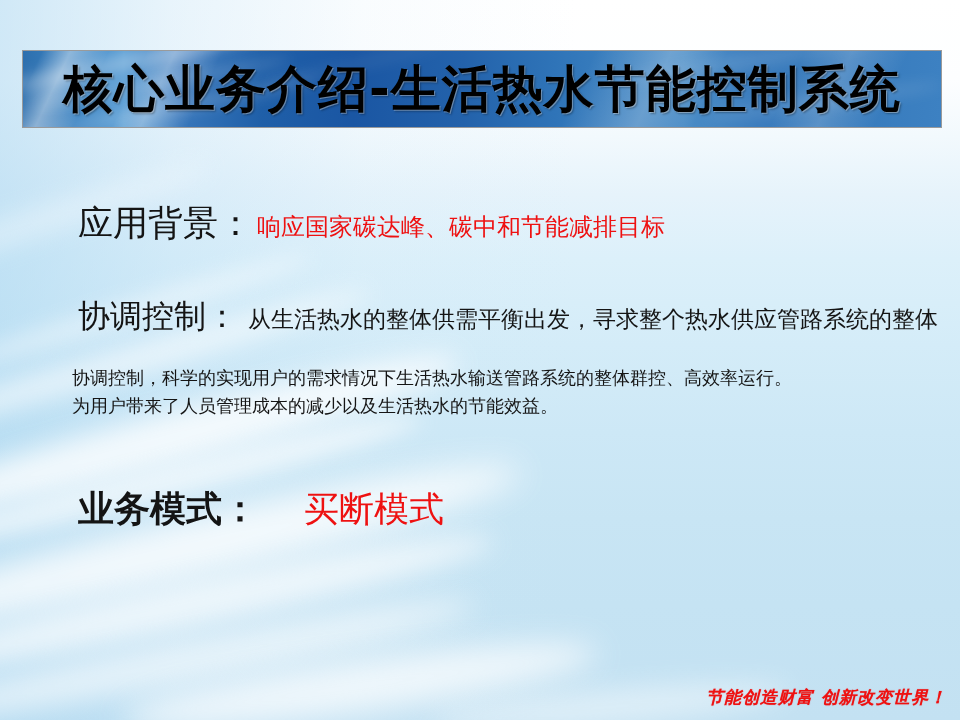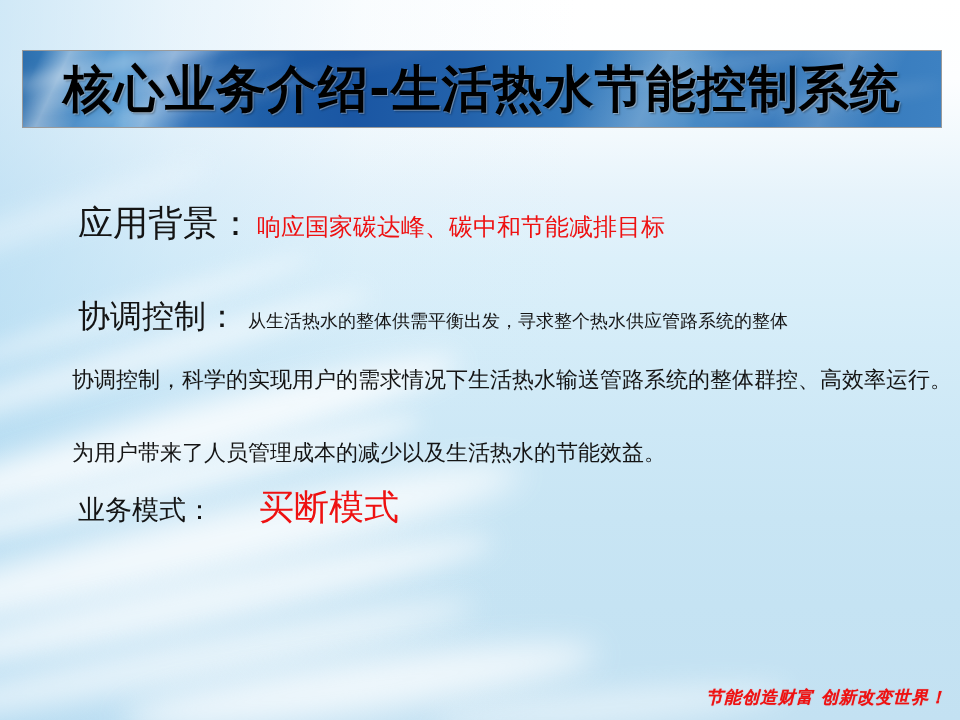--- a/index.html
+++ b/index.html
@@ -165,40 +165,40 @@
     line-height: 1;
     color: #ee1111;
     margin-left: 4px;
   }
 
   
   #row-function { left: 78px; top: 300px; }
   #row-function .label-kai { font-size: 32px; line-height: 1; }
   #row-function .body-first {
     font-family: "DejaVu Serif", "Liberation Serif", serif;
-    font-size: 18px;
+    font-size: 23px;
     line-height: 1;
     color: #151515;
     margin-left: 10px;
   }
 
   .body-line {
     position: absolute;
     font-family: "DejaVu Serif", "Liberation Serif", serif;
-    font-size: 22px;
+    font-size: 18px;
     line-height: 1;
     color: #151515;
     white-space: nowrap;
   }
   #body-line-2 { left: 72px; top: 369px; }
-  #body-line-3 { left: 72px; top: 442px; }
+  #body-line-3 { left: 72px; top: 397px; }
 
   
   #row-model { left: 78px; top: 490px; }
-  #row-model .label-kai { font-size: 27px; line-height: 1; }
+  #row-model .label-kai { font-size: 36px; line-height: 1; font-weight: bold; }
   #row-model .value {
     font-family: "DejaVu Serif", "Liberation Serif", serif;
     font-size: 35px;
     line-height: 1;
     color: #ee1111;
     margin-left: 46px;
   }
 
   
   #footer-slogan {

